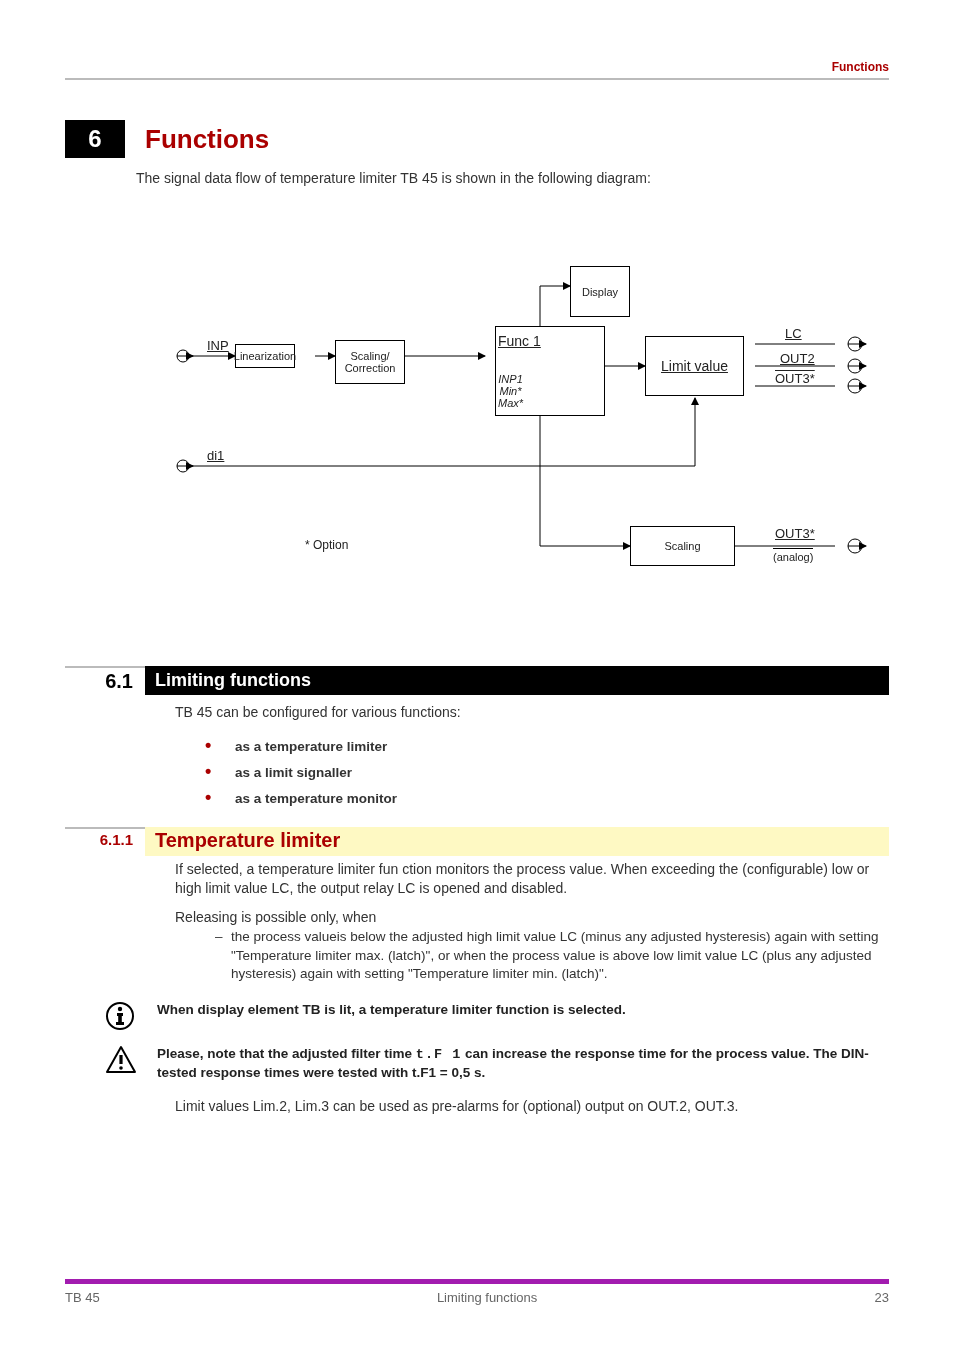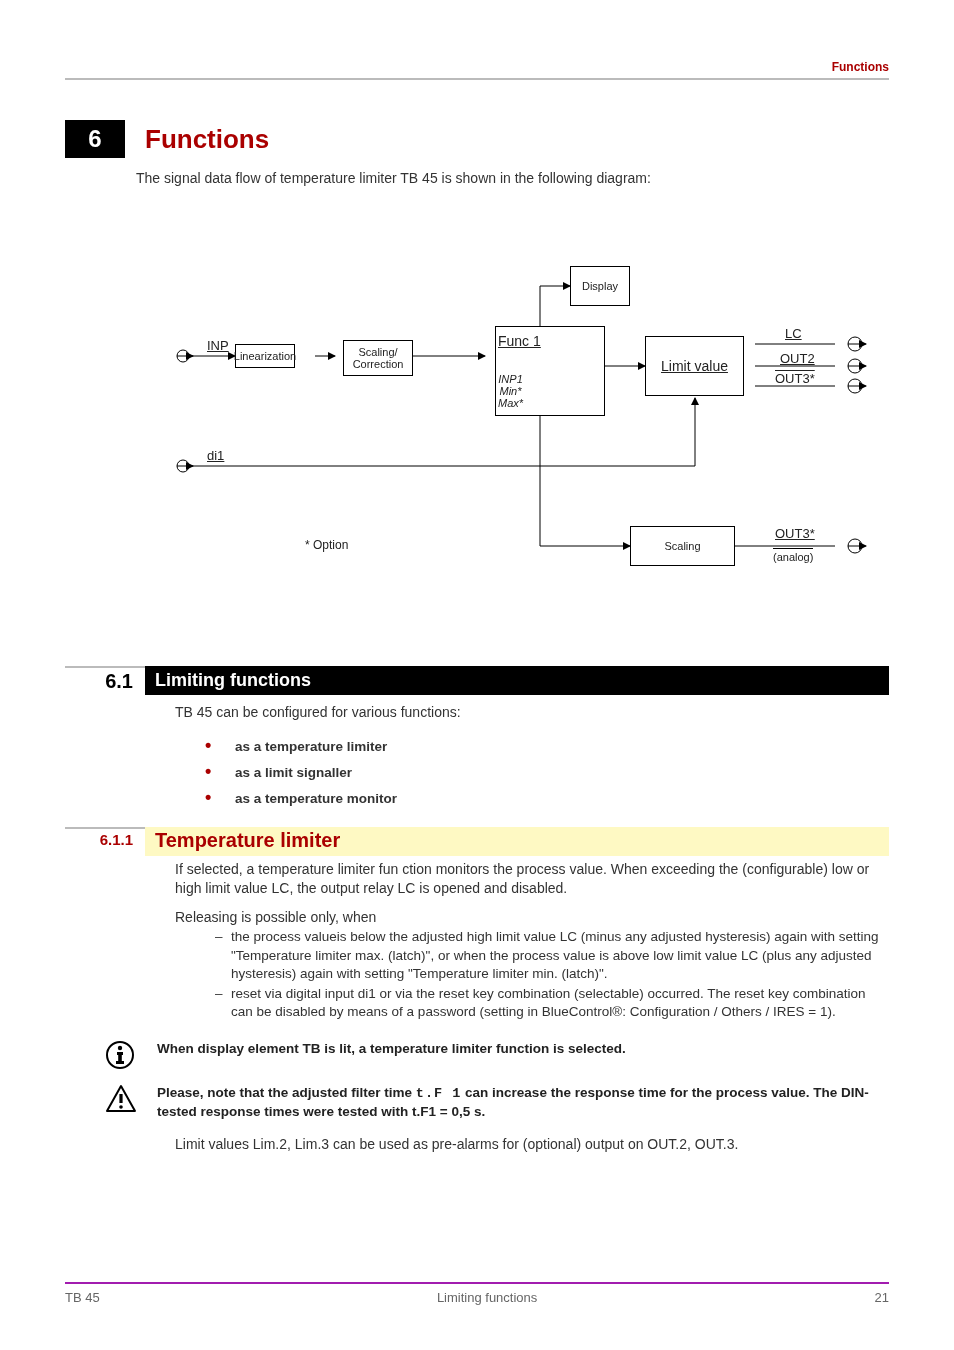--- a/index.html
+++ b/index.html
@@ -174,21 +174,21 @@
   }
   .seg {
     font-family: 'Courier New', monospace;
     letter-spacing: 1px;
   }
   .footer {
     position: absolute;
     bottom: 45px;
     left: 65px;
     right: 65px;
-    border-top: 2px solid #a21caf;
+    border-top: 5px solid #a21caf;
     padding-top: 6px;
     display: flex;
     justify-content: space-between;
     font-size: 13px;
     color: #666;
   }
   .dbox {
     position: absolute;
     border: 1px solid #000;
     font-family: Arial, sans-serif;
@@ -271,23 +271,23 @@
 
     <line x1="560" y1="320" x2="660" y2="320" stroke="#000"></line>
     <g transform="translate(680,320)">
       <circle r="7" fill="none" stroke="#000"></circle>
         <line x1="-7" y1="0" x2="11" y2="0" stroke="#000" marker-end="url(#arr)"></line>
     </g>
   </svg>
 
   <span class="dlabel" style="left:32px;top:112px;text-decoration:underline;">INP</span>
   <div class="dbox" style="left:60px;top:118px;width:60px;height:24px;">Linearization</div>
-  <div class="dbox" style="left:168px;top:114px;width:70px;height:36px;white-space:pre;">Scaling/
+  <div class="dbox" style="left:160px;top:114px;width:70px;height:44px;white-space:pre;">Scaling/
 Correction</div>
-  <div class="dbox" style="left:395px;top:40px;width:60px;height:40px;">Display</div>
+  <div class="dbox" style="left:395px;top:40px;width:60px;height:51px;">Display</div>
   <div class="dbox" style="left:320px;top:100px;width:110px;height:90px;align-items:flex-start;justify-content:space-between;flex-direction:column;padding:6px 2px;">
     <span style="text-decoration:underline;font-size:14px;">Func 1</span>
     <span style="font-size:11px;font-style:italic;white-space:pre;margin-top:8px;">INP1
 Min*
 Max*</span>
   </div>
   <div class="dbox" style="left:470px;top:110px;width:99px;height:60px;">
     <span style="text-decoration:underline;font-size:14px;">Limit value</span>
   </div>
   <span class="dlabel" style="left:32px;top:222px;text-decoration:underline;">di1</span>
@@ -318,21 +318,20 @@
 <div class="sub-row">
   <div class="sub-num">6.1.1</div>
   <div class="sub-title">Temperature limiter</div>
 </div>
 
 <div class="body-text">
   <p>If selected, a temperature limiter fun ction monitors the process value. When exceeding the (configurable) low or high limit value LC, the output relay LC is opened and disabled.</p>
   <p style="margin-bottom:2px;">Releasing is possible only, when</p>
   <ul class="dashes">
     <li>the process valueis below the adjusted high limit value LC (minus any adjusted hysteresis) again with setting "Temperature limiter max. (latch)", or when the process value is above low limit value LC (plus any adjusted hysteresis) again with setting "Temperature limiter min. (latch)".</li>
-    <li>reset via digital input di1 or via the reset key combination (selectable) occurred. The reset key combination can be disabled by means of a password (setting in BlueControl®:  Configuration / Others / IRES = 1).</li>
   </ul>
 </div>
 
 <div class="note-block">
   <div class="note-row">
     <div class="note-icon">
       <svg width="30" height="30" viewBox="0 0 30 30">
         <circle cx="15" cy="15" r="13" fill="none" stroke="#000" stroke-width="2"></circle>
         <circle cx="15" cy="8" r="2.2" fill="#000"></circle>
         <rect x="12" y="12" width="6" height="3" fill="#000"></rect>
@@ -356,14 +355,14 @@
   </div>
 </div>
 
 <div class="body-text" style="margin-top:14px;">
   <p>Limit values Lim.2, Lim.3 can be used as pre-alarms for (optional) output on OUT.2, OUT.3.</p>
 </div>
 
 <div class="footer">
   <span>TB 45</span>
   <span>Limiting functions</span>
-  <span>21</span>
+  <span>23</span>
 </div>
 
 </body></html>

